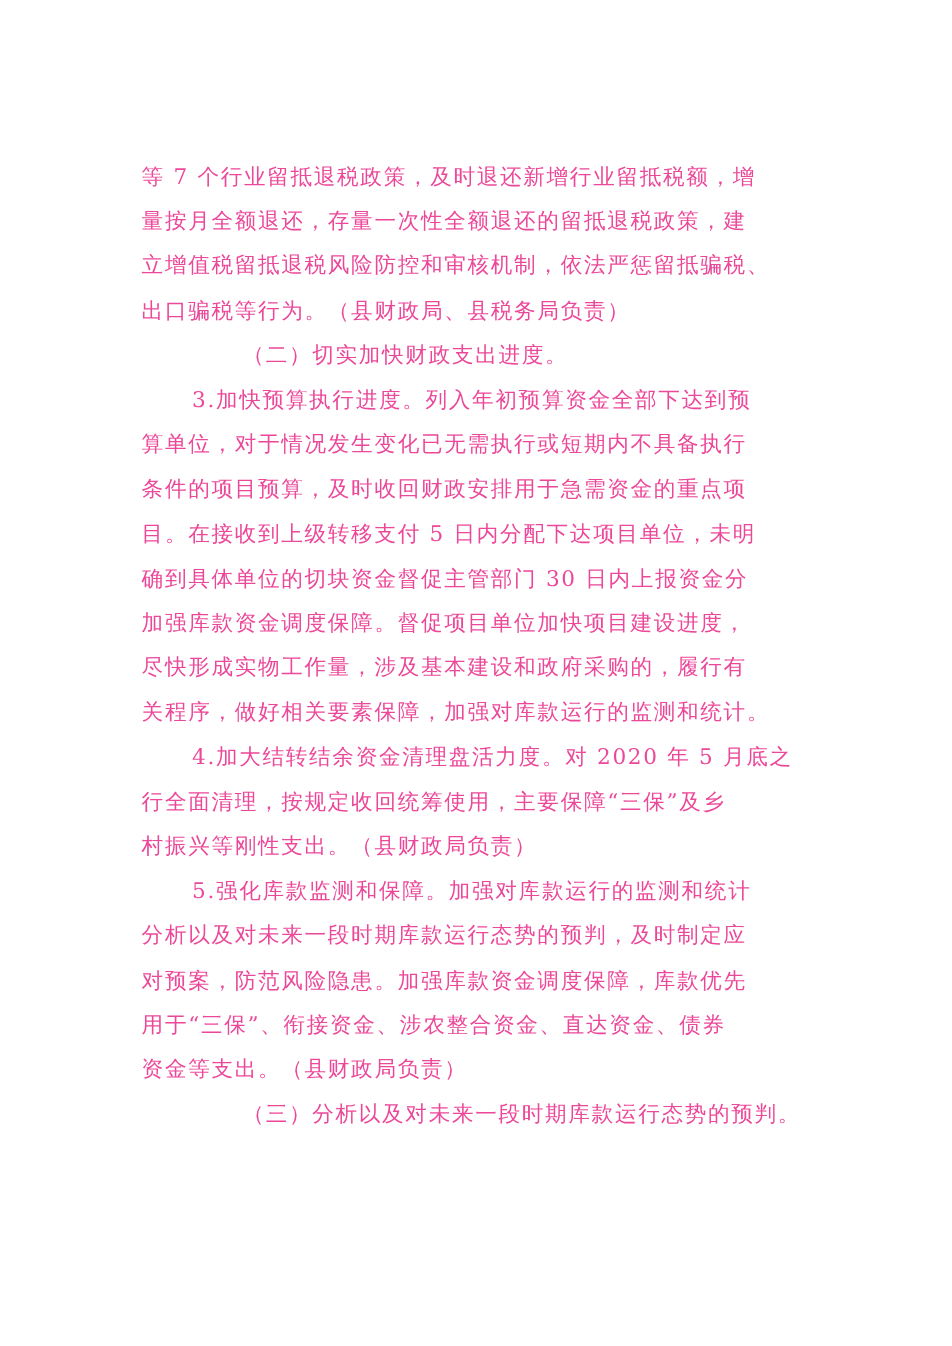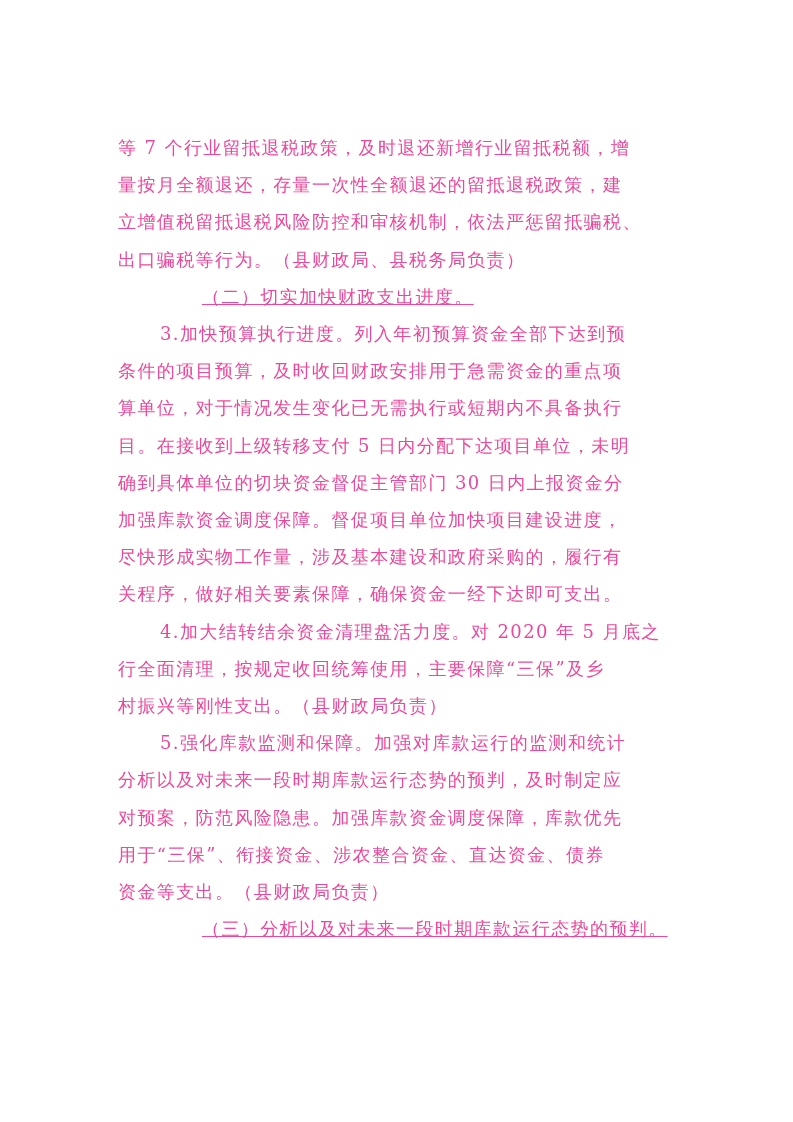--- a/index.html
+++ b/index.html
@@ -5,48 +5,48 @@
   html, body { margin: 0; padding: 0; background: #ffffff; }
   body { width: 793px; height: 1122px; position: relative; overflow: hidden; }
   .page {
     position: absolute; left: 118px; top: 106px; width: 564px;
     font-family: "DejaVu Serif", "Liberation Serif", serif;
     font-size: 18px; line-height: 37.2px; color: #ec4899;
     letter-spacing: 1.4px;
     margin-top: 23px;
   }
   .para { margin: 0; text-align: justify; text-align-last: left; }
-  .heading { text-indent: 42px; font-weight: normal; text-decoration: underline; }
+  .heading { text-indent: 42px; font-weight: normal; }
   .ln { display: block; white-space: nowrap; }
 </style>
 </head>
 <body>
 
 <div class="page">
 
   <div class="para">
     <span class="ln">等 7 个行业留抵退税政策，及时退还新增行业留抵税额，增</span>
     <span class="ln">量按月全额退还，存量一次性全额退还的留抵退税政策，建</span>
     <span class="ln">立增值税留抵退税风险防控和审核机制，依法严惩留抵骗税、</span>
     <span class="ln">出口骗税等行为。（县财政局、县税务局负责）</span>
   </div>
 
   <div class="para heading">
     <span class="ln" style="padding-left:42px">（二）切实加快财政支出进度。</span>
   </div>
 
   <div class="para">
     <span class="ln" style="padding-left:42px">3.加快预算执行进度。列入年初预算资金全部下达到预</span>
+    <span class="ln">算单位，对于情况发生变化已无需执行或短期内不具备执行</span>
     <span class="ln">条件的项目预算，及时收回财政安排用于急需资金的重点项</span>
-    <span class="ln">算单位，对于情况发生变化已无需执行或短期内不具备执行</span>
     <span class="ln">目。在接收到上级转移支付 5 日内分配下达项目单位，未明</span>
     <span class="ln">确到具体单位的切块资金督促主管部门 30 日内上报资金分</span>
     <span class="ln">加强库款资金调度保障。督促项目单位加快项目建设进度，</span>
     <span class="ln">尽快形成实物工作量，涉及基本建设和政府采购的，履行有</span>
-    <span class="ln">关程序，做好相关要素保障，确保资金一经下达即可支出。</span>
+    <span class="ln">关程序，做好相关要素保障，加强对库款运行的监测和统计。</span>
   </div>
 
   <div class="para">
     <span class="ln" style="padding-left:42px">4.加大结转结余资金清理盘活力度。对 2020 年 5 月底之</span>
     <span class="ln">行全面清理，按规定收回统筹使用，主要保障“三保”及乡</span>
     <span class="ln">村振兴等刚性支出。（县财政局负责）</span>
   </div>
 
   <div class="para">
     <span class="ln" style="padding-left:42px">5.强化库款监测和保障。加强对库款运行的监测和统计</span>

